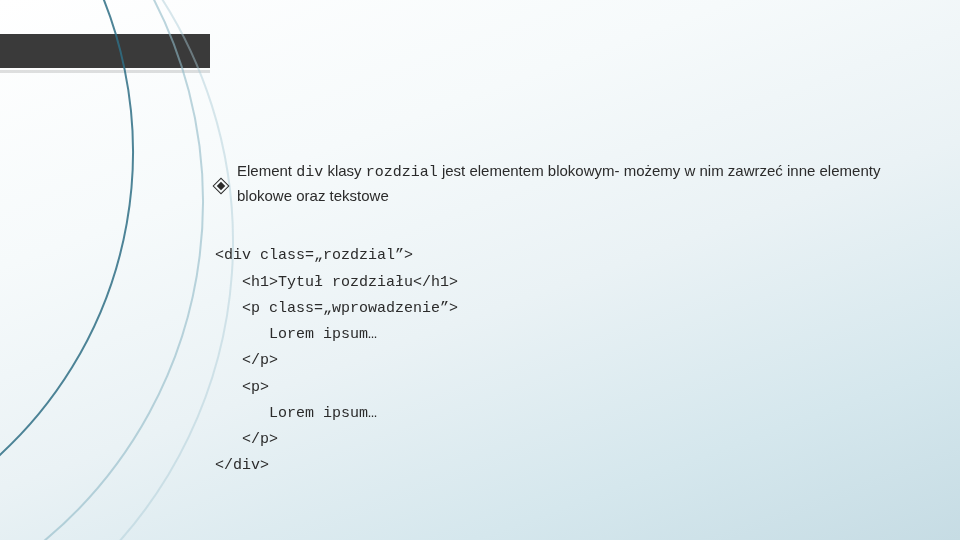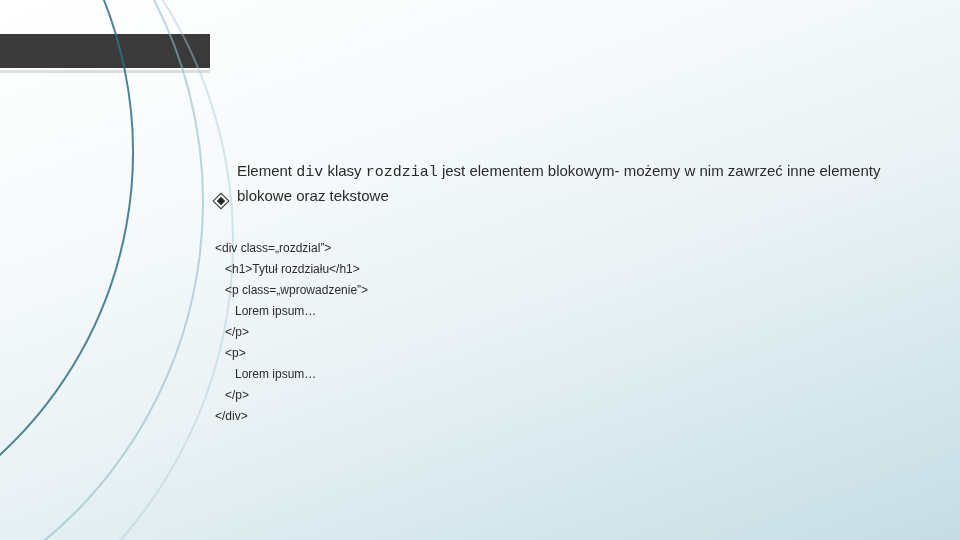--- a/index.html
+++ b/index.html
@@ -7,27 +7,27 @@
   
   .topbar{position:absolute;top:34px;left:0;width:210px;height:34px;background:#3a3a3a}
   .topunder{position:absolute;top:70px;left:0;width:210px;height:3px;background:rgba(0,0,0,.12)}
   
   .sw{position:absolute;border-radius:50%;pointer-events:none}
   .sw1{width:820px;height:820px;border:2px solid #2f6f85;top:-260px;left:-690px;transform:rotate(10deg);opacity:.85}
   .sw2{width:880px;height:880px;border:2px solid #8fb9c6;top:-240px;left:-680px;transform:rotate(7deg);opacity:.6}
   .sw3{width:900px;height:900px;border:2px solid #a9cad4;top:-210px;left:-670px;transform:rotate(4deg);opacity:.45}
   
   .content{position:absolute;top:160px;left:215px;right:40px;color:#2b2b2b;font-size:15px;line-height:1.5}
-  .bullet-row{display:flex;gap:10px;align-items:flex-end;margin-bottom:10px}
+  .bullet-row{display:flex;gap:10px;align-items:center;margin-bottom:10px}
   .dia{width:12px;height:12px;flex:0 0 12px;margin-top:4px;position:relative}
   .dia::before{content:"";position:absolute;inset:0;transform:rotate(45deg);border:1.6px solid #2b2b2b;box-sizing:border-box}
   .dia::after{content:"";position:absolute;left:3px;top:3px;width:6px;height:6px;transform:rotate(45deg);background:#2b2b2b}
   .bullet-text{flex:1}
   .mono{font-family:"Courier New",Courier,monospace;font-size:15px}
-  .code{font-family:Liberation Sans, sans-serif;font-size:12px;line-height:1.75;color:#2b2b2b;white-space:pre}
+  .code{font-family:Liberation Mono, monospace;font-size:15px;line-height:1.75;color:#2b2b2b;white-space:pre}
 </style>
 </head>
 <body>
 
 <div class="slide">
   <div class="topbar"></div>
   <div class="topunder"></div>
   <div class="sw sw1"></div>
   <div class="sw sw2"></div>
   <div class="sw sw3"></div>

